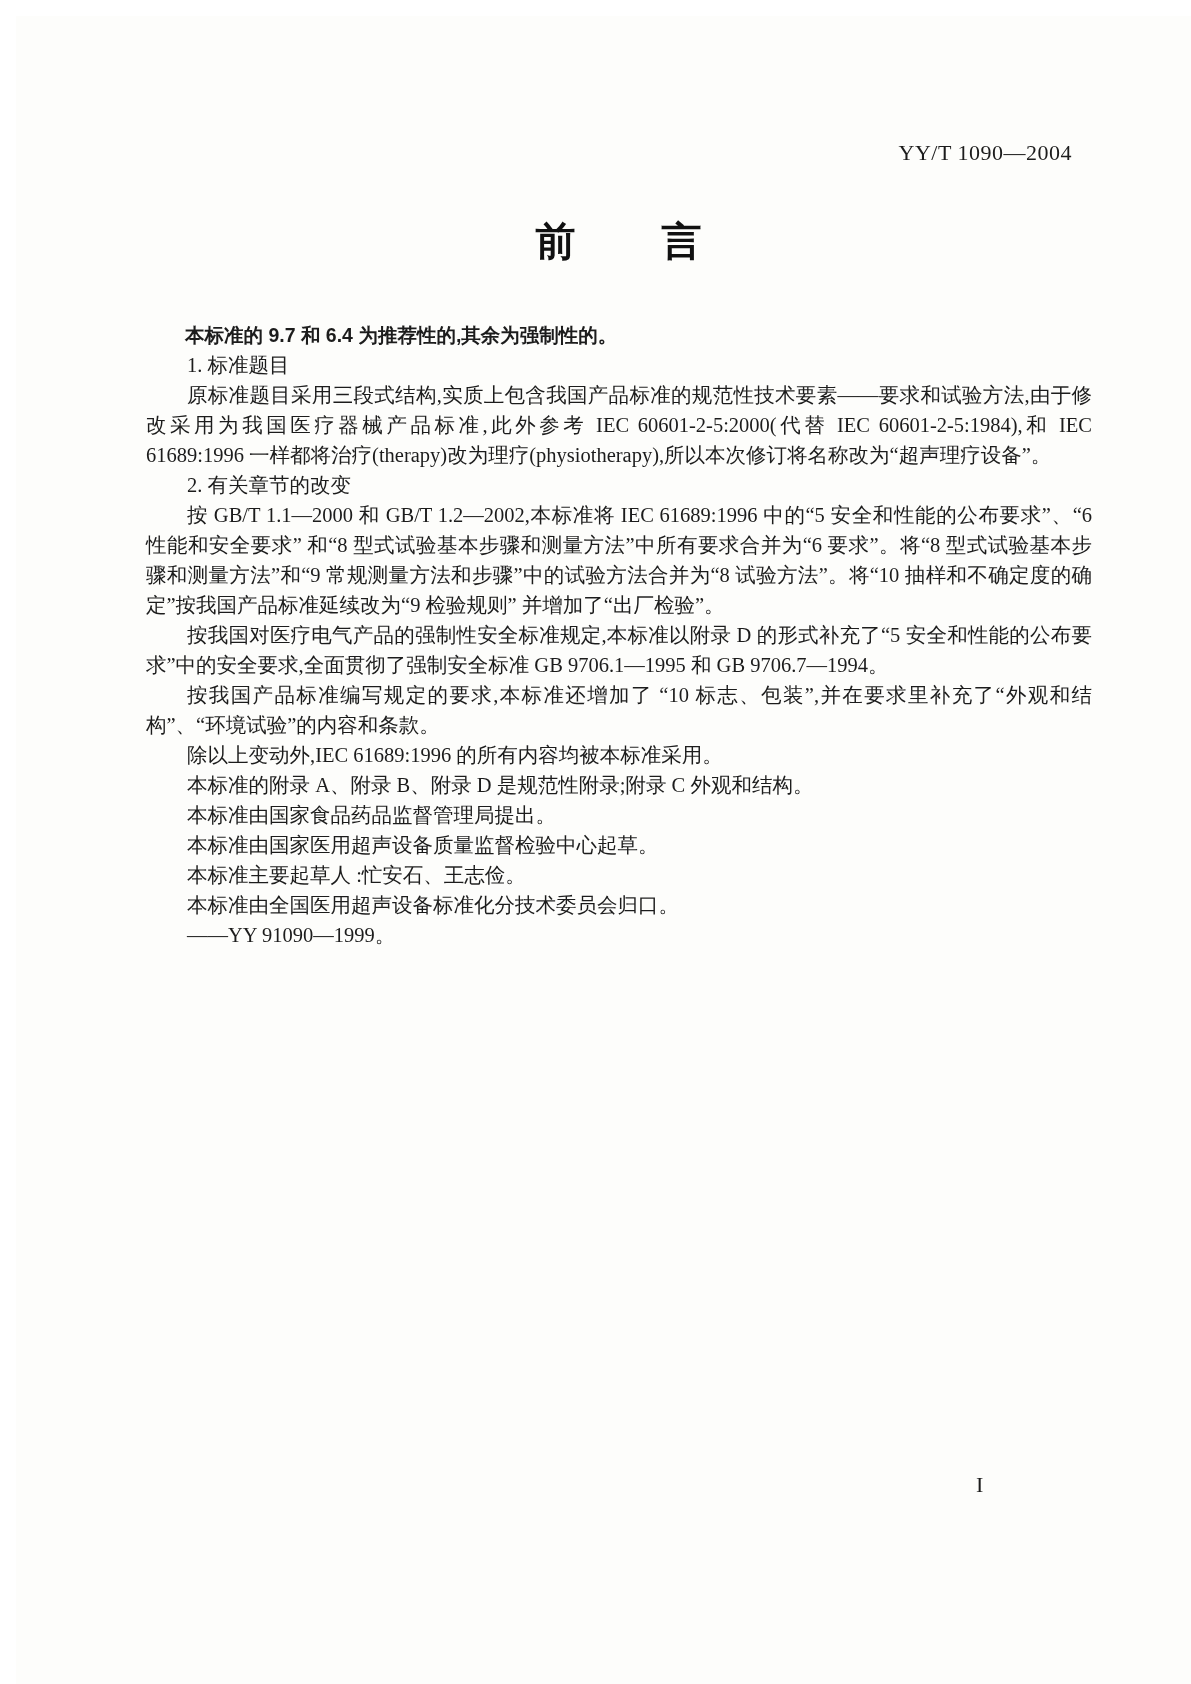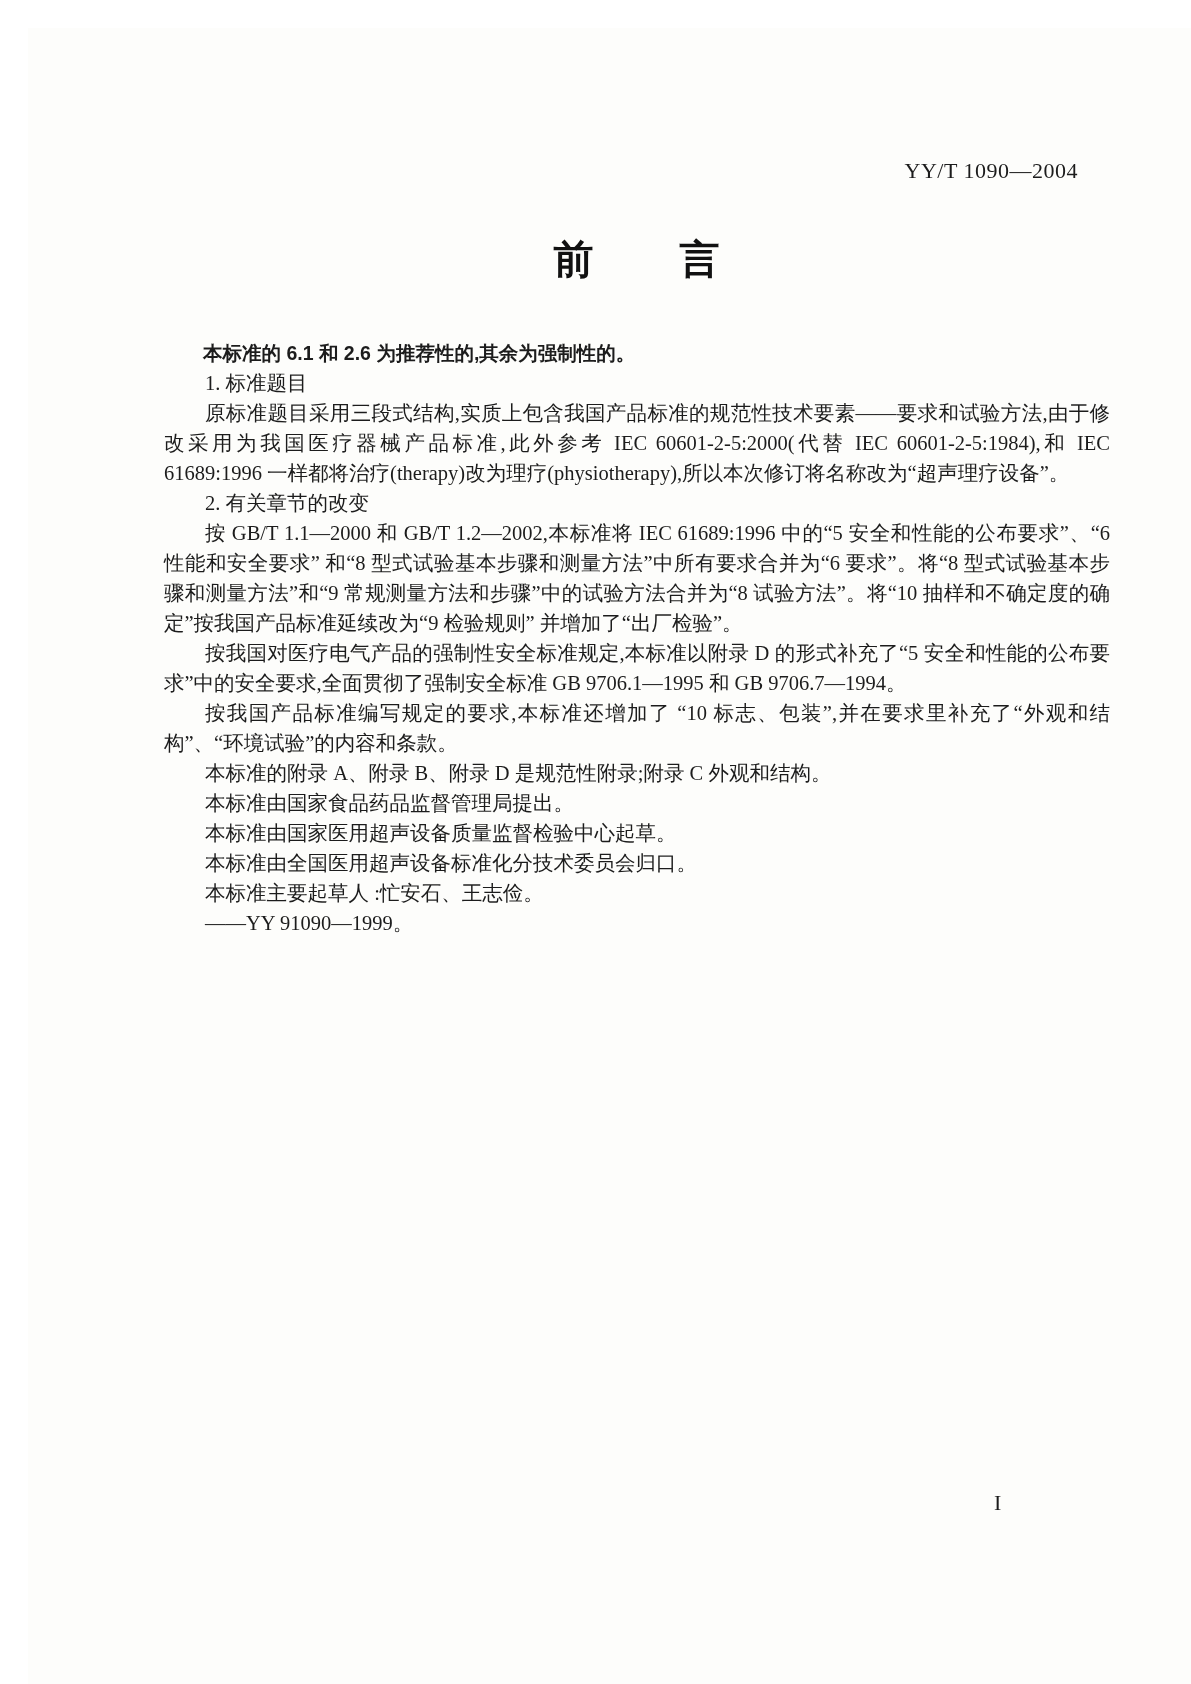--- a/index.html
+++ b/index.html
@@ -1,15 +1,15 @@
 <!DOCTYPE html>
 <html><head>
 <meta charset="utf-8">
 <style>
-  * { margin: 14px; padding: 0; box-sizing: border-box; }
+  * { margin: 8px; padding: 0; box-sizing: border-box; }
   html, body { background: #ffffff; }
   body {
     width: 1191px;
     height: 1684px;
     position: relative;
     background: #fdfdfb;
     font-family: "Liberation Serif", "DejaVu Serif", serif;
     color: #1c1c1c;
     overflow: hidden;
   }
@@ -61,28 +61,29 @@
   }
 </style>
 </head>
 <body>
 
 <div class="doc-number">YY/T 1090—2004</div>
 
 <h1 class="page-title">前　　言</h1>
 
 <div class="content">
-  <p class="lead-bold">本标准的 6.1 和 2.6 为推荐性的,其余为强制性的。</p>
+  <p class="lead-bold">本标准的 9.7 和 6.4 为推荐性的,其余为强制性的。</p>
   <p>1. 标准题目</p>
   <p>原标准题目采用三段式结构,实质上包含我国产品标准的规范性技术要素——要求和试验方法,由于修改采用为我国医疗器械产品标准,此外参考 IEC 60601-2-5:2000(代替 IEC 60601-2-5:1984),和 IEC 61689:1996 一样都将治疗(therapy)改为理疗(physiotherapy),所以本次修订将名称改为“超声理疗设备”。</p>
   <p>2. 有关章节的改变</p>
   <p>按 GB/T 1.1—2000 和 GB/T 1.2—2002,本标准将 IEC 61689:1996 中的“5 安全和性能的公布要求”、“6 性能和安全要求” 和“8 型式试验基本步骤和测量方法”中所有要求合并为“6 要求”。将“8 型式试验基本步骤和测量方法”和“9 常规测量方法和步骤”中的试验方法合并为“8 试验方法”。将“10 抽样和不确定度的确定”按我国产品标准延续改为“9 检验规则” 并增加了“出厂检验”。</p>
   <p>按我国对医疗电气产品的强制性安全标准规定,本标准以附录 D 的形式补充了“5 安全和性能的公布要求”中的安全要求,全面贯彻了强制安全标准 GB 9706.1—1995 和 GB 9706.7—1994。</p>
   <p>按我国产品标准编写规定的要求,本标准还增加了 “10 标志、包装”,并在要求里补充了“外观和结构”、“环境试验”的内容和条款。</p>
+  <p>除以上变动外,IEC 61689:1996 的所有内容均被本标准采用。</p>
   <p>本标准的附录 A、附录 B、附录 D 是规范性附录;附录 C 外观和结构。</p>
   <p>本标准由国家食品药品监督管理局提出。</p>
   <p>本标准由国家医用超声设备质量监督检验中心起草。</p>
+  <p>本标准主要起草人 :忙安石、王志俭。</p>
   <p>本标准由全国医用超声设备标准化分技术委员会归口。</p>
-  <p>本标准主要起草人 :忙安石、王志俭。</p>
   <p>——YY 91090—1999。</p>
 </div>
 
 <div class="page-number">I</div>
 
 </body></html>

